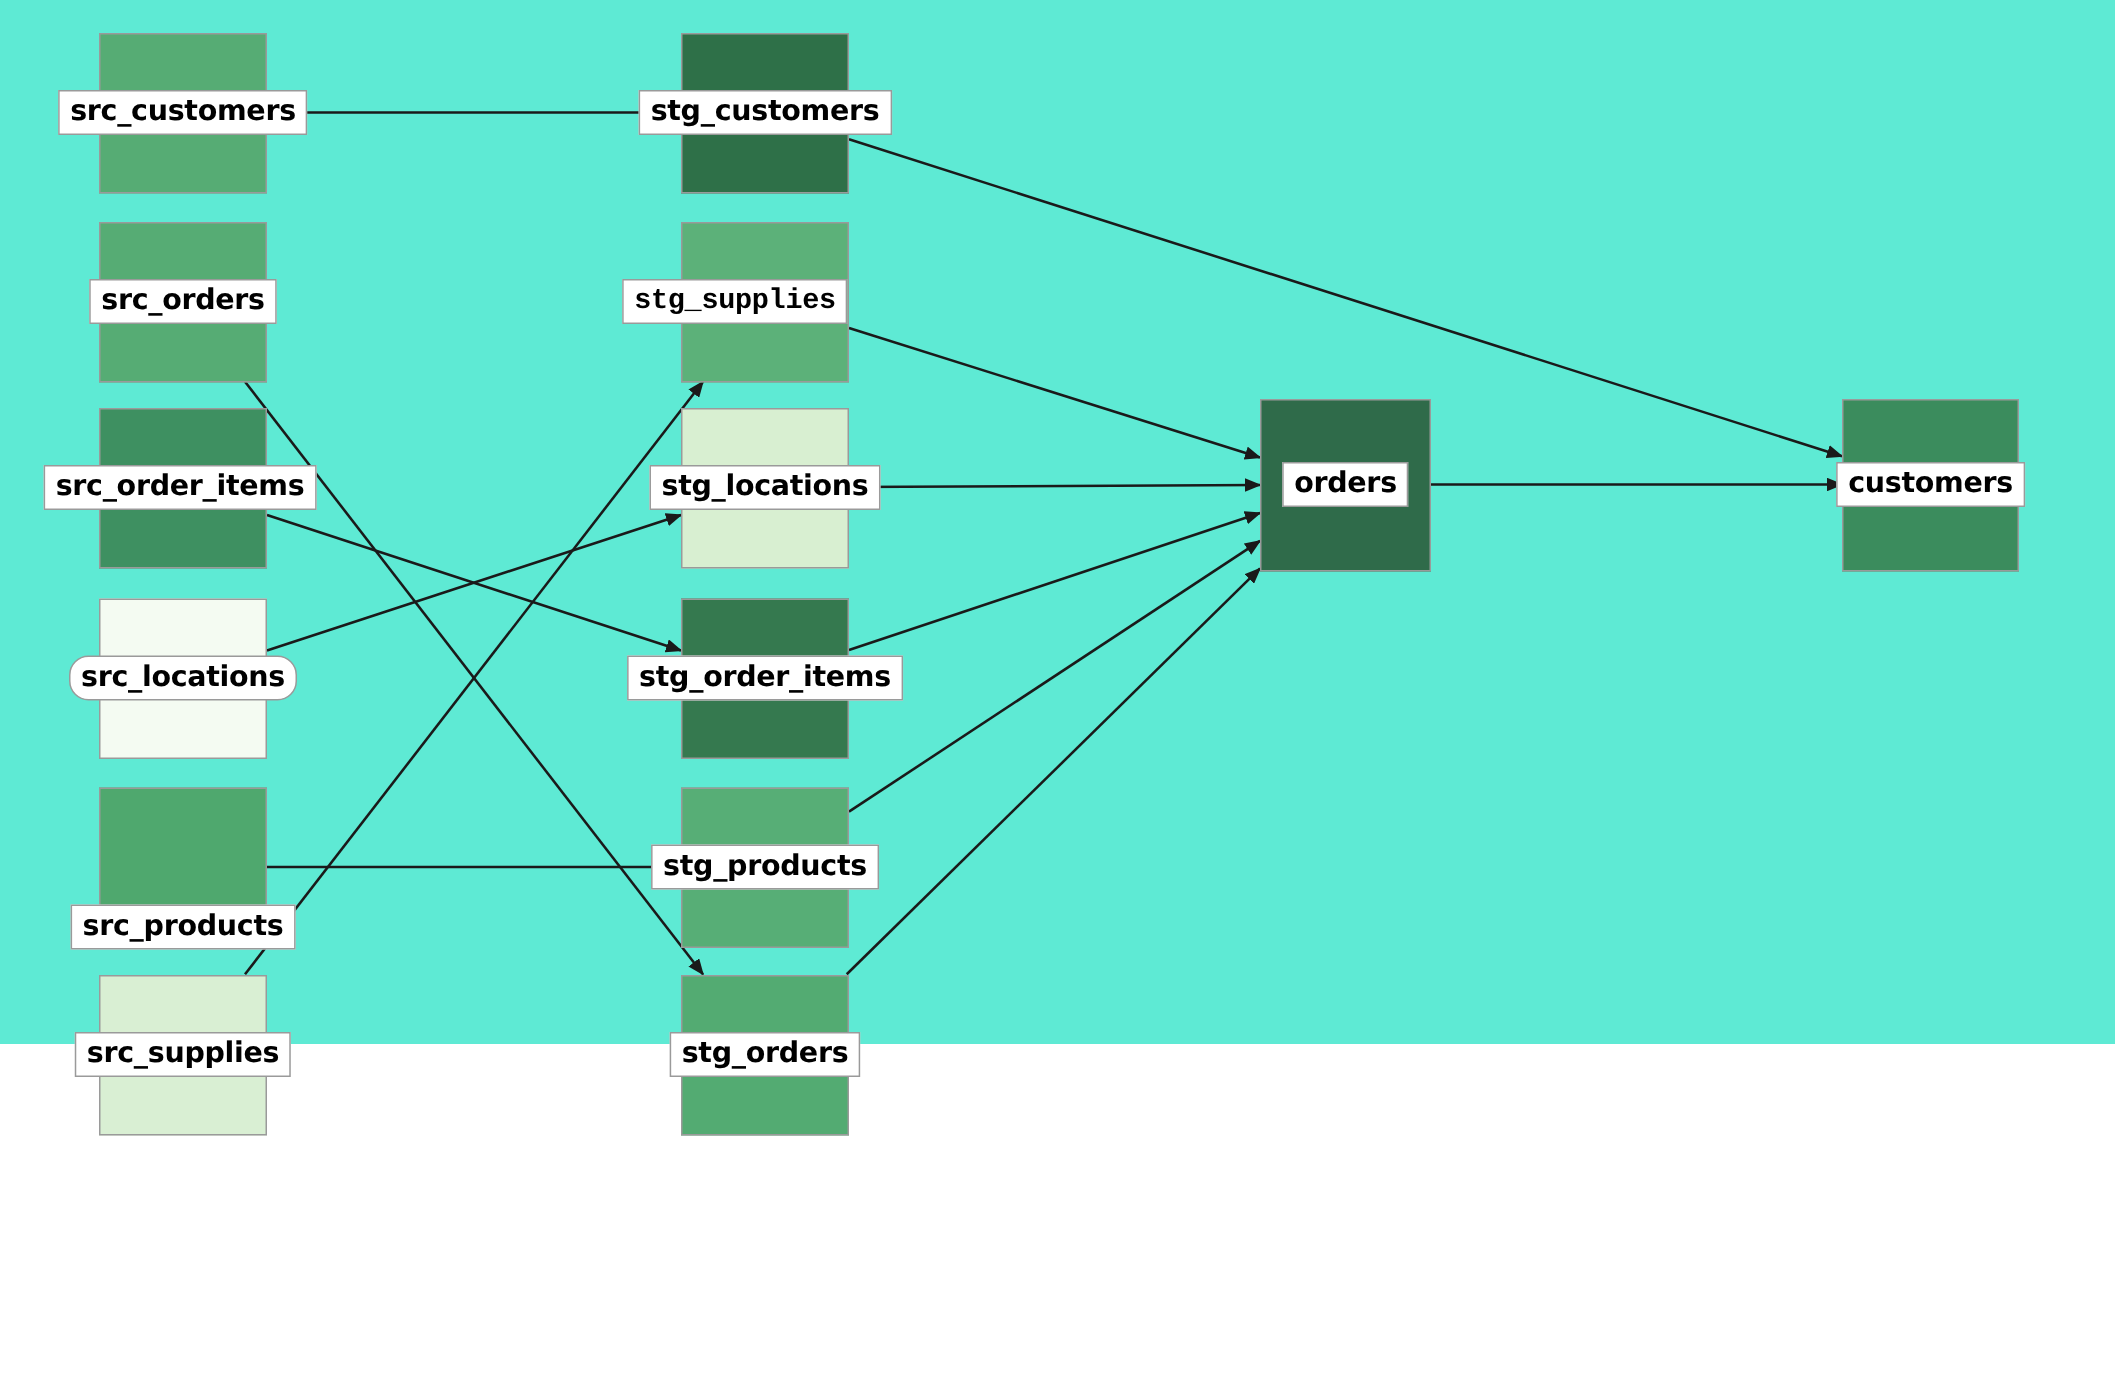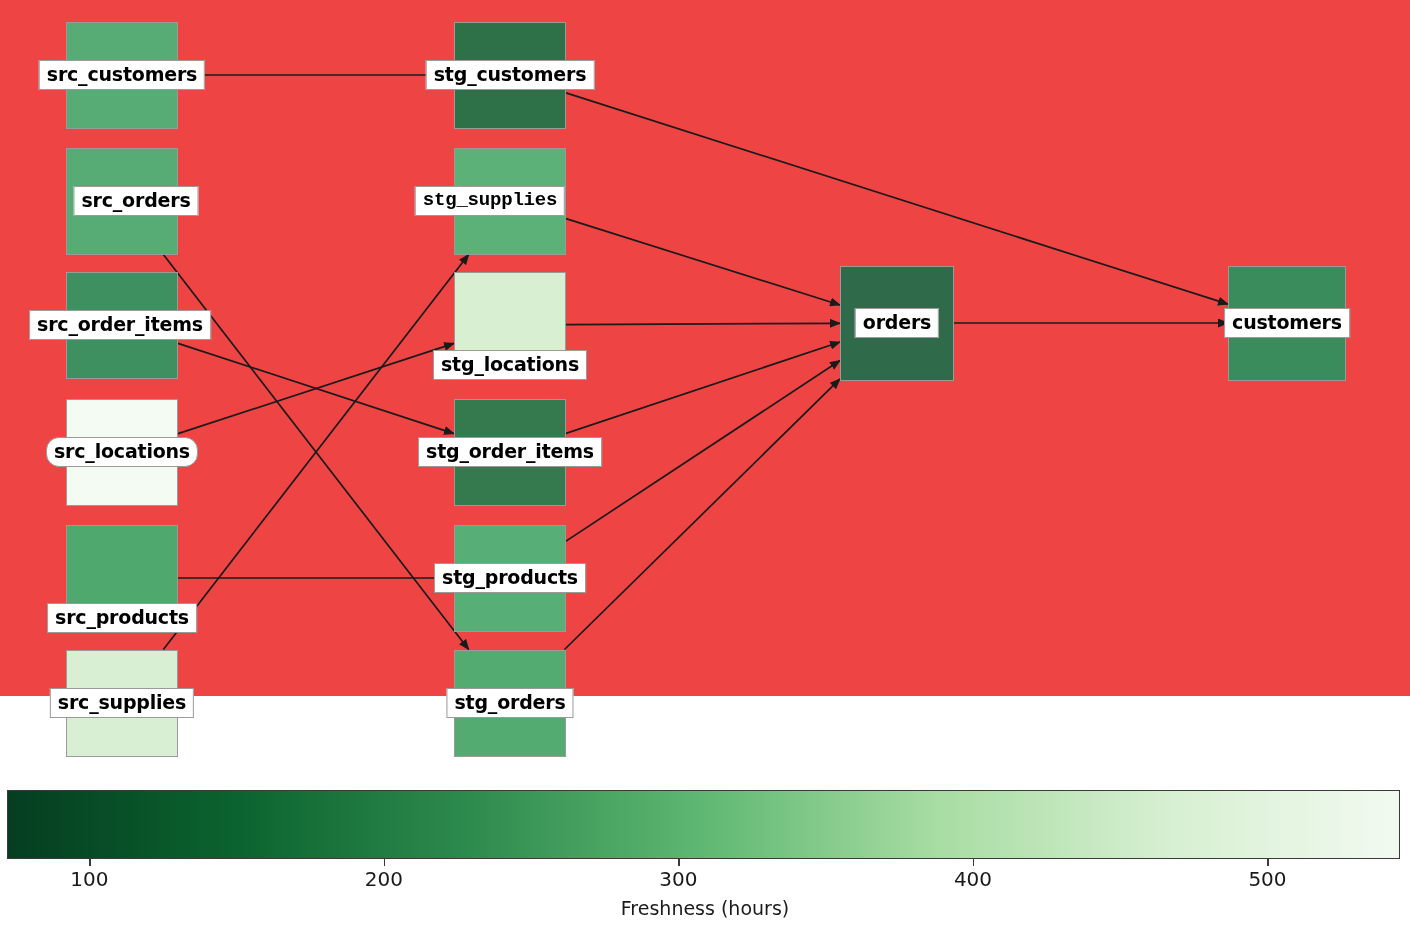--- a/index.html
+++ b/index.html
@@ -1,17 +1,17 @@
 <!DOCTYPE html>
 <html><head>
 <meta charset="utf-8">
 <style>
   html,body{margin:0;padding:0;background:#ffffff;}
   body{width:1410px;height:926px;font-family:"DejaVu Sans","Liberation Sans",sans-serif;overflow:hidden;}
-  #stage{position:relative;width:1410px;height:696px;background:#ef4444;}
+  #stage{position:relative;width:1410px;height:696px;background:#5eead4;}
 
   
   #graph{position:absolute;left:0;top:0;width:1410px;height:775px;}
   #edges{position:absolute;left:0;top:0;width:1410px;height:775px;pointer-events:none;}
 
   .node{position:absolute;box-sizing:border-box;border:1.5px solid #9a9a9a;}
 
   .node-label{
     position:absolute;
     box-sizing:border-box;
@@ -88,46 +88,30 @@
         <div class="node" style="left: 454px; top: 147.5px; width: 112px; height: 107px; background: rgb(92, 177, 121);"></div>
         <div class="node" style="left: 454px; top: 271.5px; width: 112px; height: 107px; background: rgb(216, 239, 209);"></div>
         <div class="node" style="left: 454px; top: 398.5px; width: 112px; height: 107px; background: rgb(53, 121, 79);"></div>
         <div class="node" style="left: 454px; top: 524.5px; width: 112px; height: 107px; background: rgb(87, 174, 118);"></div>
         <div class="node" style="left: 454px; top: 649.5px; width: 112px; height: 107px; background: rgb(83, 171, 114);"></div>
         <div class="node" style="left: 840px; top: 265.5px; width: 114px; height: 115px; background: rgb(47, 107, 74);"></div>
         <div class="node" style="left: 1228px; top: 265.5px; width: 118px; height: 115px; background: rgb(59, 140, 93);"></div>
       </div>
     <div id="node-labels">
         <div class="node-label" style="left: 122px; top: 75px;">src_customers</div>
-        <div class="node-label" style="left: 136px; top: 201px; text-align: center;">src_orders</div>
+        <div class="node-label" style="left: 122px; top: 201px; text-align: center;">src_orders</div>
         <div class="node-label" style="left: 120px; top: 325px; text-align: right;">src_order_items</div>
         <div class="node-label" style="left: 122px; top: 452px; border-radius: 13px;">src_locations</div>
         <div class="node-label" style="left: 122px; top: 578px; margin-top: 40px;">src_products</div>
         <div class="node-label" style="left: 122px; top: 703px;">src_supplies</div>
         <div class="node-label" style="left: 510px; top: 75px; text-align: center;">stg_customers</div>
         <div class="node-label" style="left: 490px; top: 201px; font-family: Liberation Mono, monospace;">stg_supplies</div>
-        <div class="node-label" style="left: 510px; top: 325px; margin-top: 40px;">stg_locations</div>
+        <div class="node-label" style="left: 510px; top: 325px;">stg_locations</div>
         <div class="node-label" style="left: 510px; top: 452px;">stg_order_items</div>
         <div class="node-label" style="left: 510px; top: 578px;">stg_products</div>
         <div class="node-label" style="left: 510px; top: 703px;">stg_orders</div>
         <div class="node-label" style="left: 897px; top: 323px;">orders</div>
         <div class="node-label" style="left: 1287px; top: 323px;">customers</div>
       </div>
   </div>
 
-  <div id="colorbar-wrap">
-    <div id="colorbar" style="background: linear-gradient(to right, rgb(5, 61, 32), rgb(11, 100, 47), rgb(46, 139, 78), rgb(95, 184, 114), rgb(167, 220, 162), rgb(214, 239, 209), rgb(242, 250, 240));"></div>
-    <div id="cb-ticks">
-        <div class="cb-tick" style="left: 89.4609px;"></div>
-        <div class="cb-ticklabel" style="left: 89.4609px;">100</div>
-        <div class="cb-tick" style="left: 383.964px;"></div>
-        <div class="cb-ticklabel" style="left: 383.964px;">200</div>
-        <div class="cb-tick" style="left: 678.467px;"></div>
-        <div class="cb-ticklabel" style="left: 678.467px;">300</div>
-        <div class="cb-tick" style="left: 972.97px;"></div>
-        <div class="cb-ticklabel" style="left: 972.97px;">400</div>
-        <div class="cb-tick" style="left: 1267.47px;"></div>
-        <div class="cb-ticklabel" style="left: 1267.47px;">500</div>
-      </div>
-    <div id="cb-axis-label">Freshness (hours)</div>
-  </div>
 
 </div>
 
 </body></html>

